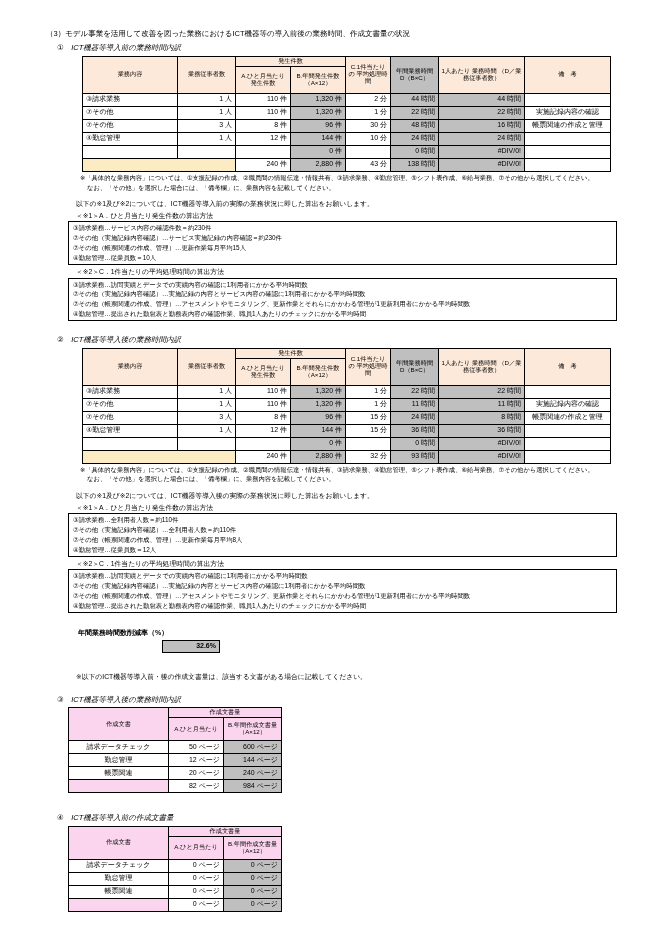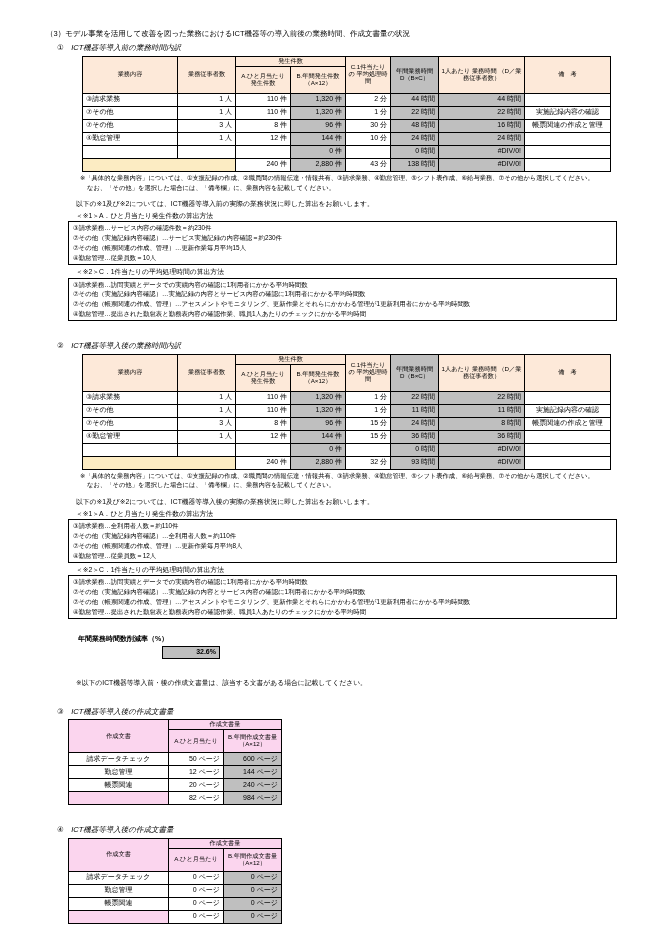--- a/index.html
+++ b/index.html
@@ -28,21 +28,21 @@
   .note{font-size:6.3px;margin-left:34px;margin-top:2px;}
   .note-indent{padding-left:7px;}
   .calc-intro{font-size:6.8px;margin-left:30px;margin-top:9px;}
   .calc-h{font-size:6.8px;margin-left:30px;margin-top:3px;}
   .box{border:1px solid #000;margin-left:22px;margin-top:1px;width:539px;padding:1px 4px;font-size:6.4px;}
   .box div{line-height:1.55;white-space:nowrap;overflow:hidden;}
   
   .red-label{font-weight:bold;font-size:7px;margin-left:32px;margin-top:16px;}
   .red-value{width:50px;margin-left:116px;margin-top:2px;border:1.5px solid #000;background:#BFBFBF;
              font-weight:bold;font-size:7px;text-align:right;padding:1px 3px;}
-  .gap-lg{margin-top:20px;}
+  .gap-lg{margin-top:14px;}
   .gap-xl{margin-top:20px;}
 </style>
 </head>
 <body>
 
 <div class="page">
   <div class="content">
 
     <div class="page-title nowrap">（3）モデル事業を活用して改善を図った業務におけるICT機器等の導入前後の業務時間、作成文書量の状況</div>
 
@@ -264,21 +264,21 @@
       <div>⑦その他（実施記録内容確認）…実施記録の内容とサービス内容の確認に1利用者にかかる平均時間数</div>
       <div>⑦その他（帳票関連の作成、管理）…アセスメントやモニタリング、更新作業とそれらにかかわる管理が1更新利用者にかかる平均時間数</div>
       <div>④勤怠管理…提出された勤怠表と勤務表内容の確認作業、職員1人あたりのチェックにかかる平均時間</div>
     </div>
 
     <div class="red-label nowrap">年間業務時間数削減率（%）</div>
     <div class="red-value">32.6%</div>
 
     <div class="calc-intro nowrap gap-xl">※以下のICT機器等導入前・後の作成文書量は、該当する文書がある場合に記載してください。</div>
 
-    <div class="sec-title nowrap gap-lg">③　ICT機器等導入後の作成文書量</div>
+    <div class="sec-title nowrap gap-lg">③　ICT機器等導入後の業務時間内訳</div>
     <table class="t doc">
       <colgroup>
           <col style="width:100px">
           <col style="width:55px">
           <col style="width:58px">
         </colgroup>
       <thead>
         <tr>
           <td rowspan="2">作成文書</td>
           <td colspan="2">作成文書量</td>
@@ -305,21 +305,21 @@
           <td class="r g">240 ページ</td>
         </tr>
         <tr class="total">
           <td class="pink"></td>
           <td class="r">82 ページ</td>
           <td class="r g">984 ページ</td>
         </tr>
       </tbody>
     </table>
 
-    <div class="sec-title nowrap gap-xl">④　ICT機器等導入後の作成文書量</div>
+    <div class="sec-title nowrap gap-xl">④　ICT機器等導入前の作成文書量</div>
     <table class="t doc">
       <colgroup>
           <col style="width:100px">
           <col style="width:55px">
           <col style="width:58px">
         </colgroup>
       <thead>
         <tr>
           <td rowspan="2">作成文書</td>
           <td colspan="2">作成文書量</td>

